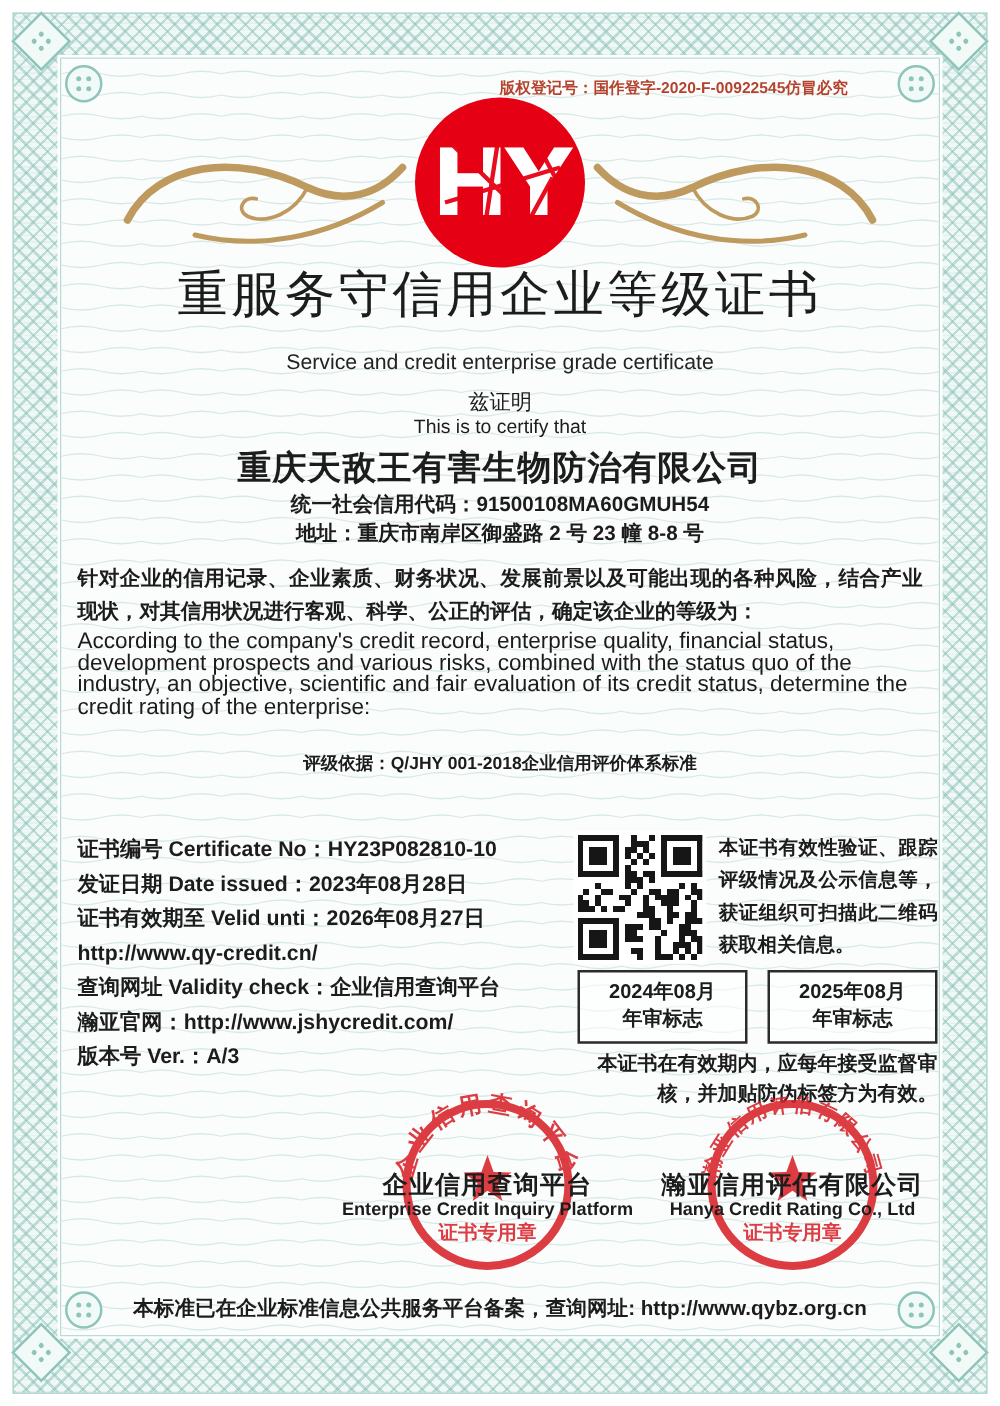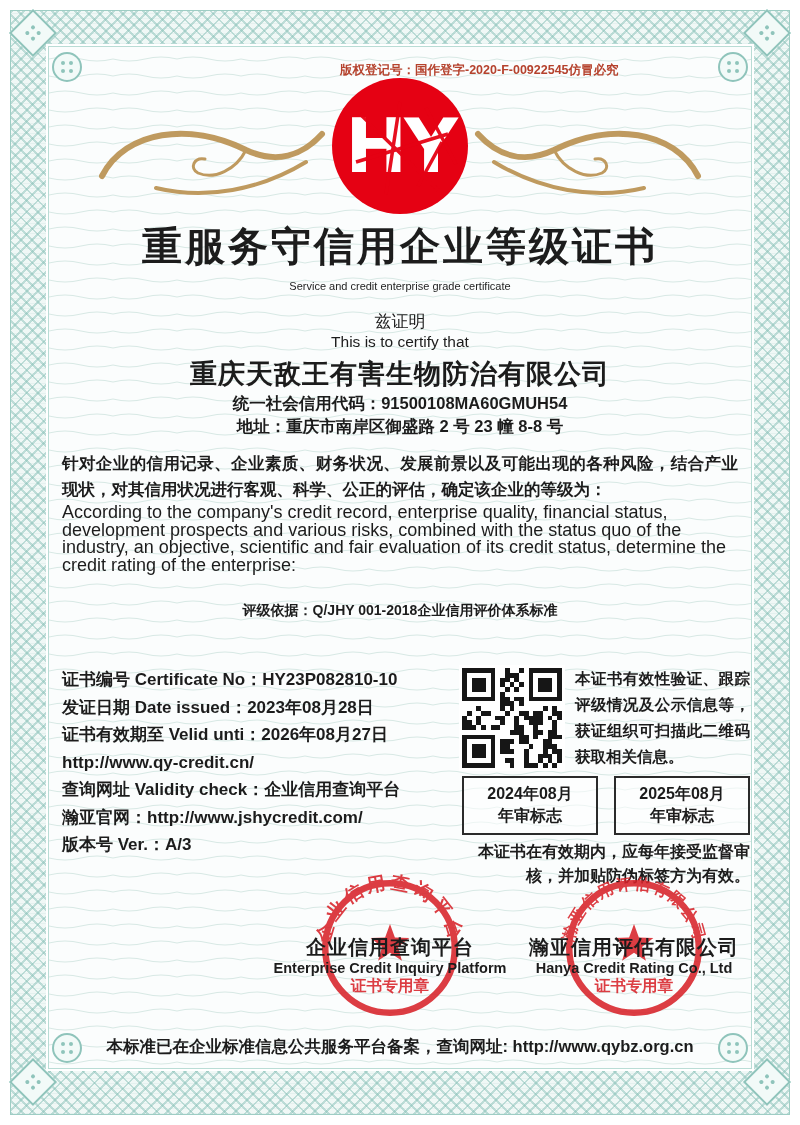--- a/index.html
+++ b/index.html
@@ -18,26 +18,26 @@
   .corner{position:absolute;width:30px;height:30px;border:2px solid #8fc4bb;background:#f2faf8;transform:rotate(45deg);z-index:1;}
   .corner i,.orn i{position:absolute;left:9px;top:9px;width:4px;height:4px;background:#8fc4bb;border-radius:50%;
       box-shadow:8px 0 0 #8fc4bb,0 8px 0 #8fc4bb,8px 8px 0 #8fc4bb;}
   .tl{top:16px;left:16px}.tr{top:16px;right:16px}.bl{bottom:26px;left:16px}.br{bottom:26px;right:16px}
   .orn{position:absolute;width:26px;height:26px;border:2px solid #8fc4bb;border-radius:50%;background:#f2faf8;z-index:1;}
   .orn i{left:7px;top:7px}
   .o1{top:52px;left:52px}.o2{top:52px;right:52px}.o3{bottom:62px;left:52px}.o4{bottom:62px;right:52px}
 
   .blk{position:absolute;z-index:2;color:#1c1c1c;}
   .ctr{left:0;right:0;text-align:center;}
-  .copyright{top:62px;left:340px;right:62px;text-align:left;font-size:12.5px;color:#b5422d;font-weight:600;}
+  .copyright{top:62px;left:340px;right:62px;text-align:center;font-size:12.5px;color:#b5422d;font-weight:600;}
   .flourish{top:112px;width:236px;height:92px;}
   .fl{left:94px}.fr{right:94px;transform:scaleX(-1);}
   .logo{top:76px;left:330px;width:140px;height:140px;}
-  .title{top:219px;font-size:40px;font-weight:700;letter-spacing:3px;}
-  .subtitle{top:280px;font-size:11px;color:#232323;}
+  .title{top:208px;font-size:40px;font-weight:400;letter-spacing:3px;}
+  .subtitle{top:280px;font-size:17px;color:#232323;}
   .certify-cn{top:310px;font-size:17px;}
   .certify-en{top:333px;font-size:15.5px;}
   .company{top:356px;font-size:27px;font-weight:800;letter-spacing:1px;}
   .code{top:393px;font-size:16.5px;font-weight:600;}
   .addr{top:416px;font-size:16.5px;font-weight:600;}
   .para-cn{top:450px;left:62px;right:62px;font-size:16.5px;line-height:26px;text-align:justify;font-weight:600;}
   .para-en{top:504px;left:62px;right:62px;font-size:18px;line-height:17.5px;}
   .level{top:552px;font-size:42px;font-weight:800;color:#e50113;letter-spacing:1px;}
   .basis-cn{top:602px;font-size:14px;font-weight:600;}
   .basis-en{top:621px;font-size:14px;}

